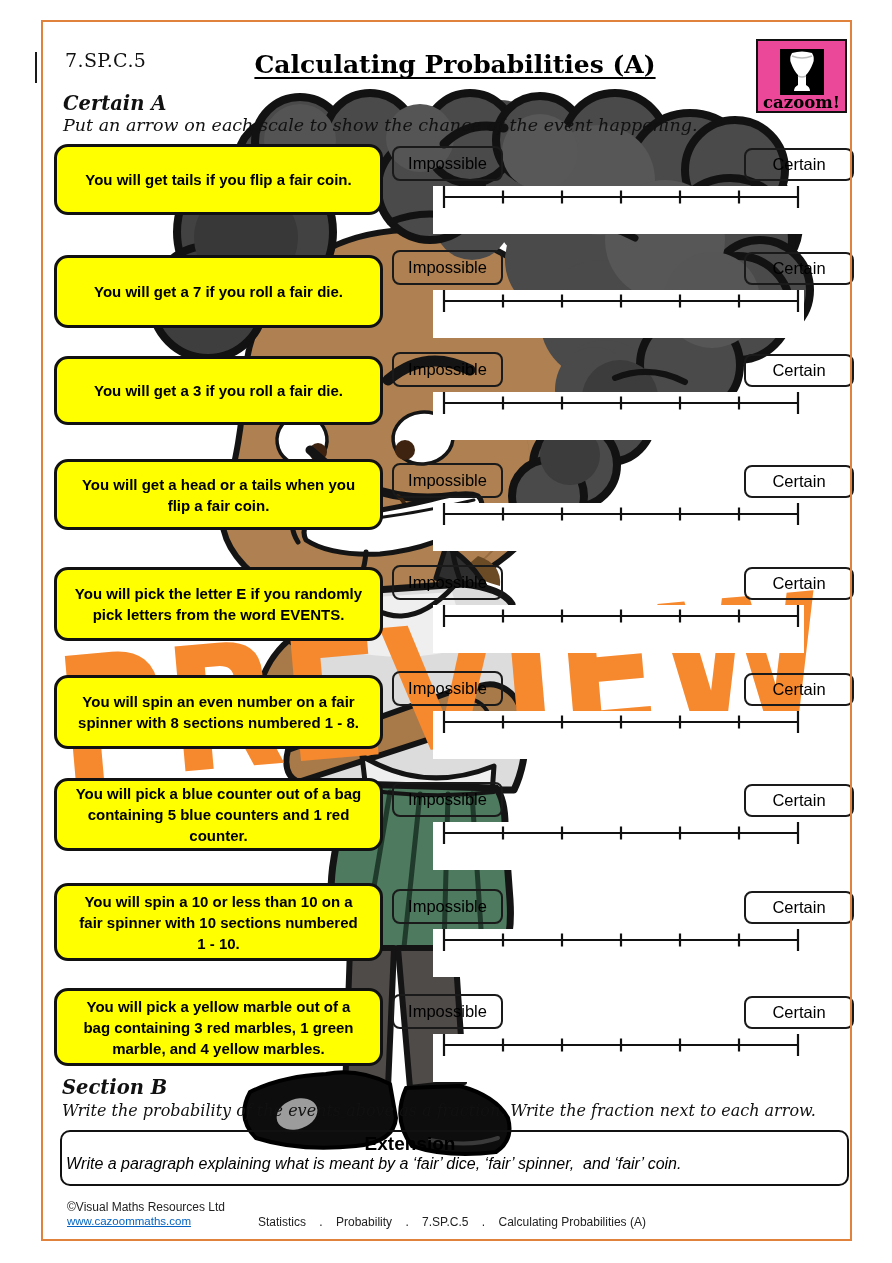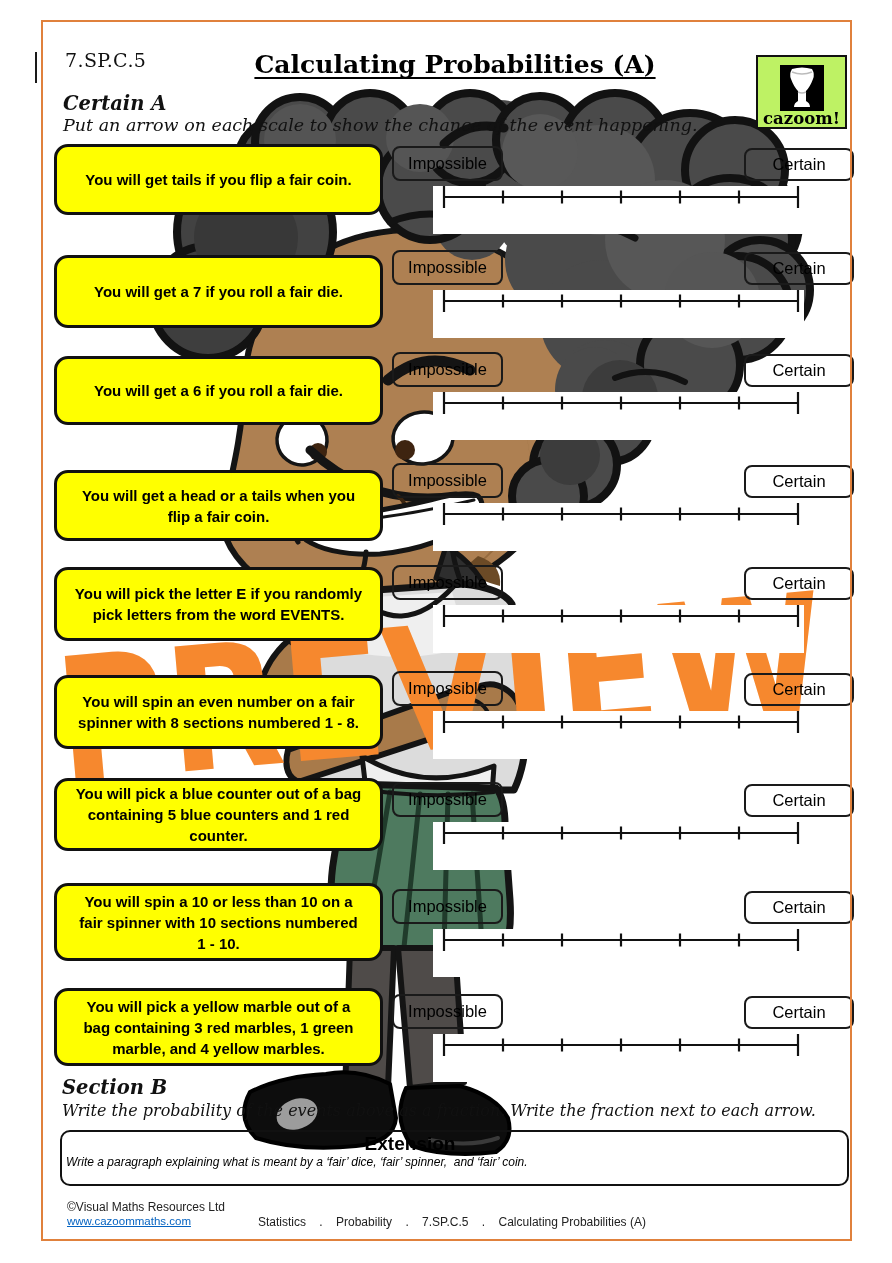--- a/index.html
+++ b/index.html
@@ -22,40 +22,40 @@
   #title{left:41px;top:50px;width:810px;text-align:center;font-size:25px;font-weight:bold;letter-spacing:0px;color:#000;}
   #title span{text-decoration:underline;text-decoration-thickness:2.2px;text-underline-offset:4px;text-decoration-skip-ink:none;}
   .section-head{font-size:19.5px;font-weight:bold;font-style:italic;color:#111;}
   .section-sub{font-style:italic;color:#111;}
   #section-a-head{left:54px;top:92px;}
   #section-a-sub{left:54px;top:115px;font-size:17.5px;}
   #section-b-head{left:53px;top:1076px;}
   #section-b-sub{left:53px;top:1101px;font-size:16px;}
 
   
-  #logo-box{left:747px;top:55px;width:87px;height:70px;border:2px solid #111;background:#bef264;}
+  #logo-box{left:747px;top:39px;width:87px;height:70px;border:2px solid #111;background:#ec4899;}
   #logo-drum{position:absolute;left:22px;top:8px;width:44px;height:46px;background:#000;}
   #logo-text{position:absolute;left:0;top:52px;width:100%;text-align:center;
              font-family:"DejaVu Serif",serif;font-weight:bold;font-size:16.5px;color:#000;}
 
   
   .event-box{left:45px;width:323px;background:#FFFF00;border:3px solid #111;border-radius:14px;
              display:flex;align-items:center;justify-content:center;text-align:center;
              font-size:15px;font-weight:bold;color:#000;line-height:21px;white-space:pre-line;}
   .scale-strip{left:424px;width:371px;height:48px;background:#fff;}
   .scale-label{border:2px solid #1a1a1a;border-radius:8px;background:transparent;
                display:flex;align-items:center;justify-content:center;
                font-size:16.5px;color:#000;}
   .imp-label{left:383px;width:107px;height:31px;}
   .cert-label{left:735px;width:106px;height:29px;}
 
   
   #extension-box{left:51px;top:1130px;width:785px;height:52px;border:2px solid #111;border-radius:10px;background:transparent;}
   #extension-head{left:41px;top:1133px;width:720px;text-align:center;font-size:19px;font-weight:bold;color:#000;}
-  #extension-text{left:57px;top:1155px;font-size:12px;font-style:italic;color:#000;white-space:pre;}
+  #extension-text{left:57px;top:1155px;font-size:16px;font-style:italic;color:#000;white-space:pre;}
 
   
   #footer-copy{left:58px;top:1200px;font-size:12px;color:#222;}
   #footer-link{left:58px;top:1215px;font-size:11.5px;color:#0563C1;text-decoration:underline;}
   #footer-cats{left:249px;top:1215px;font-size:12px;color:#222;white-space:pre;}
 </style>
 </head>
 <body>
 
 <div class="page">
@@ -242,36 +242,36 @@
               <line x1="129" y1="4.5" x2="129" y2="17.5" stroke="#111" stroke-width="2.2"></line>
               <line x1="188" y1="4.5" x2="188" y2="17.5" stroke="#111" stroke-width="2.2"></line>
               <line x1="247" y1="4.5" x2="247" y2="17.5" stroke="#111" stroke-width="2.2"></line>
               <line x1="306" y1="4.5" x2="306" y2="17.5" stroke="#111" stroke-width="2.2"></line>
               <line x1="365" y1="0" x2="365" y2="22" stroke="#111" stroke-width="2.2"></line>
             </svg></div>
           <div class="abs scale-label imp-label" style="top: 250px;">Impossible</div>
           <div class="abs scale-label cert-label" style="top: 252px;">Certain</div>
         </div>
         <div>
-          <div class="abs event-box" style="top: 356px; height: 63px;">You will get a 6 if you roll a fair die.</div>
+          <div class="abs event-box" style="top: 356px; height: 63px;">You will get a 3 if you roll a fair die.</div>
           <div class="abs scale-strip" style="top: 392px;"><svg width="371" height="48" viewBox="0 0 371 48">
               <line x1="11" y1="11" x2="365" y2="11" stroke="#111" stroke-width="2.2"></line>
               <line x1="11" y1="0" x2="11" y2="22" stroke="#111" stroke-width="2.2"></line>
               <line x1="70" y1="4.5" x2="70" y2="17.5" stroke="#111" stroke-width="2.2"></line>
               <line x1="129" y1="4.5" x2="129" y2="17.5" stroke="#111" stroke-width="2.2"></line>
               <line x1="188" y1="4.5" x2="188" y2="17.5" stroke="#111" stroke-width="2.2"></line>
               <line x1="247" y1="4.5" x2="247" y2="17.5" stroke="#111" stroke-width="2.2"></line>
               <line x1="306" y1="4.5" x2="306" y2="17.5" stroke="#111" stroke-width="2.2"></line>
               <line x1="365" y1="0" x2="365" y2="22" stroke="#111" stroke-width="2.2"></line>
             </svg></div>
           <div class="abs scale-label imp-label" style="top: 352px;">Impossible</div>
           <div class="abs scale-label cert-label" style="top: 354px;">Certain</div>
         </div>
         <div>
-          <div class="abs event-box" style="top: 470px; height: 65px;">You will get a head or a tails when you
+          <div class="abs event-box" style="top: 459px; height: 65px;">You will get a head or a tails when you
 flip a fair coin.</div>
           <div class="abs scale-strip" style="top: 503px;"><svg width="371" height="48" viewBox="0 0 371 48">
               <line x1="11" y1="11" x2="365" y2="11" stroke="#111" stroke-width="2.2"></line>
               <line x1="11" y1="0" x2="11" y2="22" stroke="#111" stroke-width="2.2"></line>
               <line x1="70" y1="4.5" x2="70" y2="17.5" stroke="#111" stroke-width="2.2"></line>
               <line x1="129" y1="4.5" x2="129" y2="17.5" stroke="#111" stroke-width="2.2"></line>
               <line x1="188" y1="4.5" x2="188" y2="17.5" stroke="#111" stroke-width="2.2"></line>
               <line x1="247" y1="4.5" x2="247" y2="17.5" stroke="#111" stroke-width="2.2"></line>
               <line x1="306" y1="4.5" x2="306" y2="17.5" stroke="#111" stroke-width="2.2"></line>
               <line x1="365" y1="0" x2="365" y2="22" stroke="#111" stroke-width="2.2"></line>

